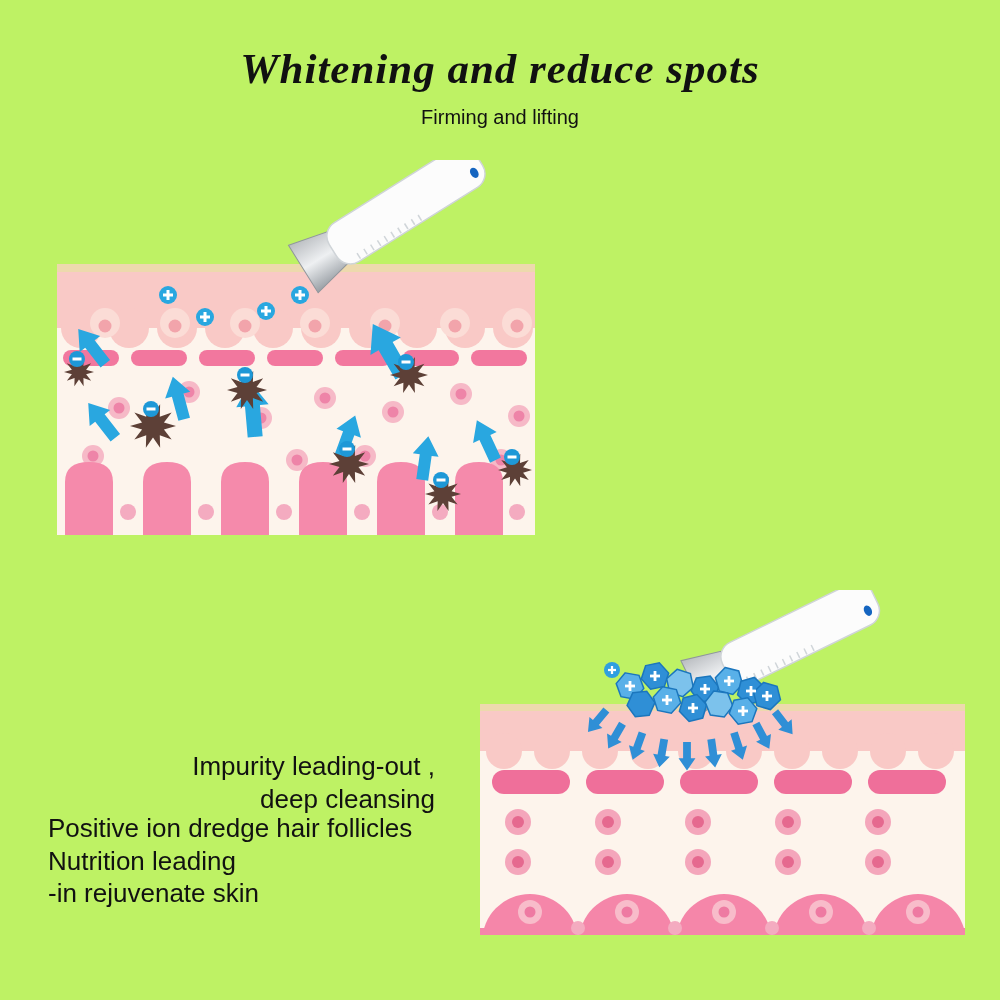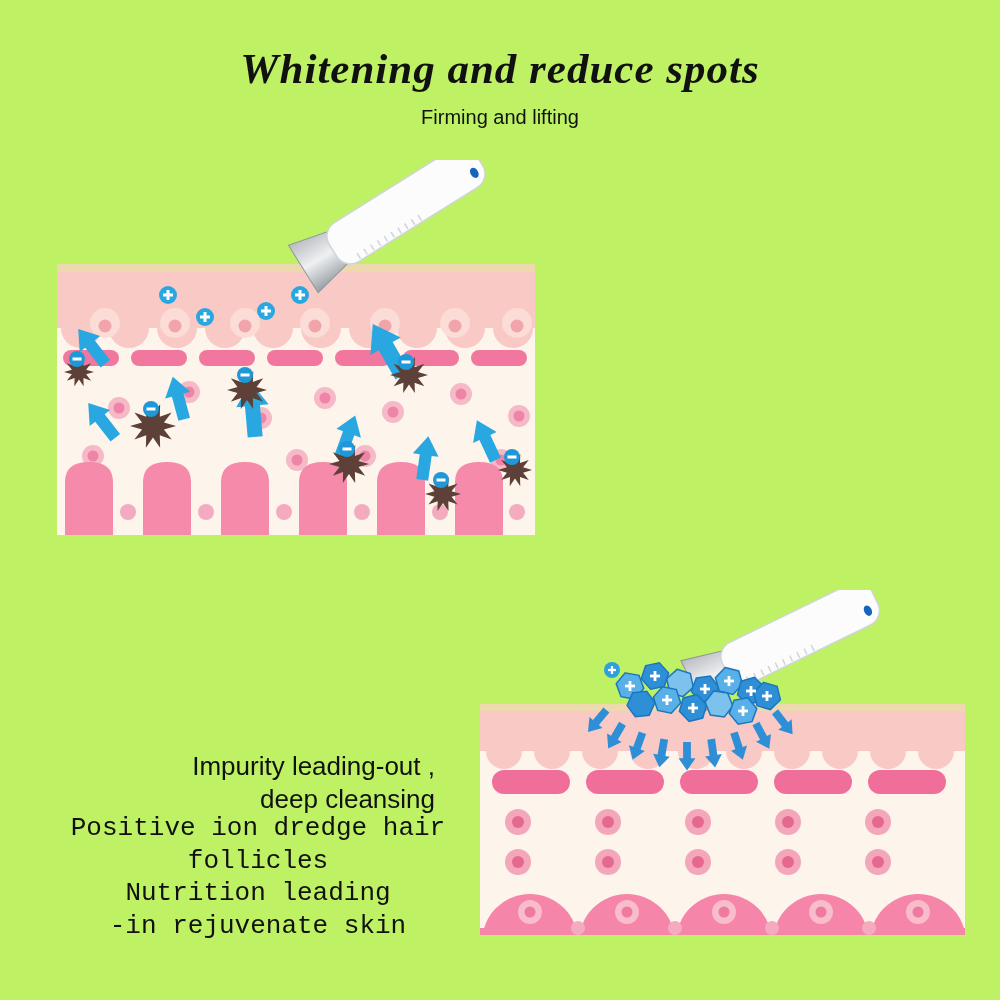--- a/index.html
+++ b/index.html
@@ -9,22 +9,22 @@
          font-family:"Liberation Serif",serif;font-style:italic;font-weight:bold;
          font-size:43px;letter-spacing:1px;}
   .subtitle{position:absolute;top:106px;left:0;width:100%;text-align:center;font-size:20px;}
   .illus{position:absolute;}
   .top-illus{left:57px;top:160px;width:478px;height:375px;}
   .bottom-illus{left:480px;top:590px;width:485px;height:345px;}
   .right-text{position:absolute;left:575px;top:287px;width:360px;font-size:26px;line-height:1.23;}
   .right-text p{margin:0 0 26px 0;white-space:pre-line;}
   .left-text-1{position:absolute;left:125px;top:718px;width:310px;text-align:right;
                font-size:26px;line-height:1.27;white-space:pre-line;margin-top:32px;}
-  .left-text-2{position:absolute;left:60px;top:812px;width:396px;text-align:center;
-               font-size:26px;line-height:1.25;white-space:pre-line;font-family:Liberation Mono, monospace;}
+  .left-text-2{position:absolute;left:48px;top:812px;width:396px;text-align:left;
+               font-size:26px;line-height:1.25;white-space:pre-line;}
 </style>
 </head>
 <body>
 
 <div class="page">
 
   <h1 class="title">Whitening and reduce spots</h1>
   <div class="subtitle">Firming and lifting</div>
 
   <div class="illus top-illus">

